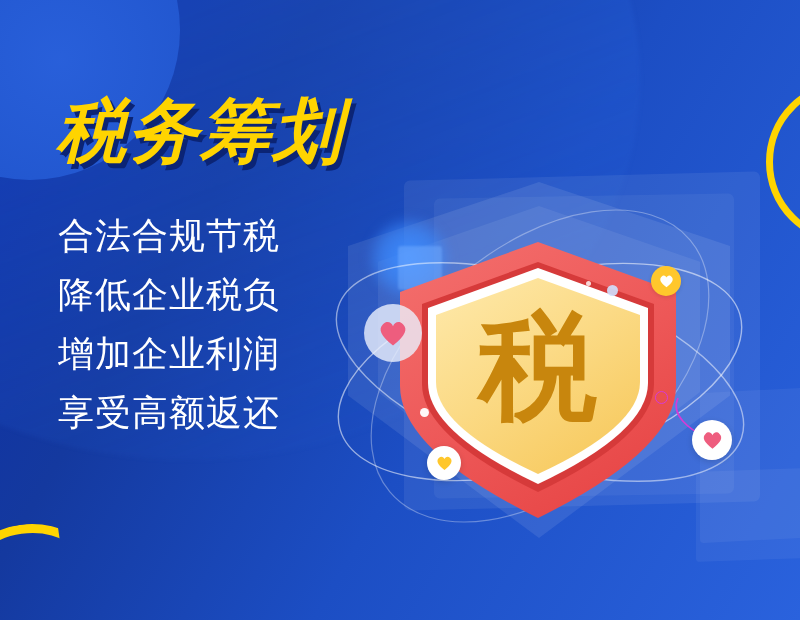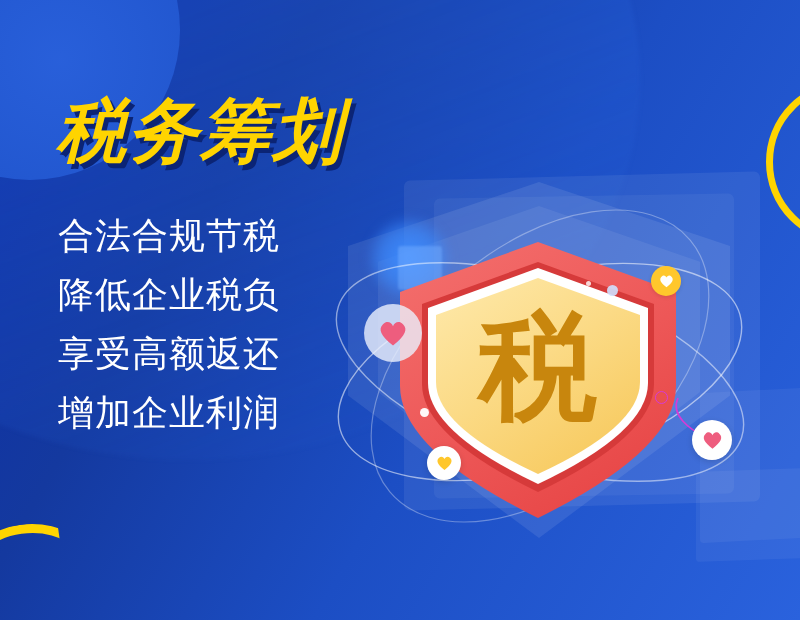--- a/index.html
+++ b/index.html
@@ -187,17 +187,17 @@
   <div class="dot dot-a"></div>
   <div class="dot dot-b"></div>
   <div class="dot dot-c"></div>
   <div class="ring-magenta"></div>
 
   <div class="title">税务筹划</div>
 
   <div class="subs">
     <div class="sub-line">合法合规节税</div>
     <div class="sub-line">降低企业税负</div>
+    <div class="sub-line">增加企业利润</div>
     <div class="sub-line">享受高额返还</div>
-    <div class="sub-line">增加企业利润</div>
   </div>
 
 </div>
 
 </body></html>

